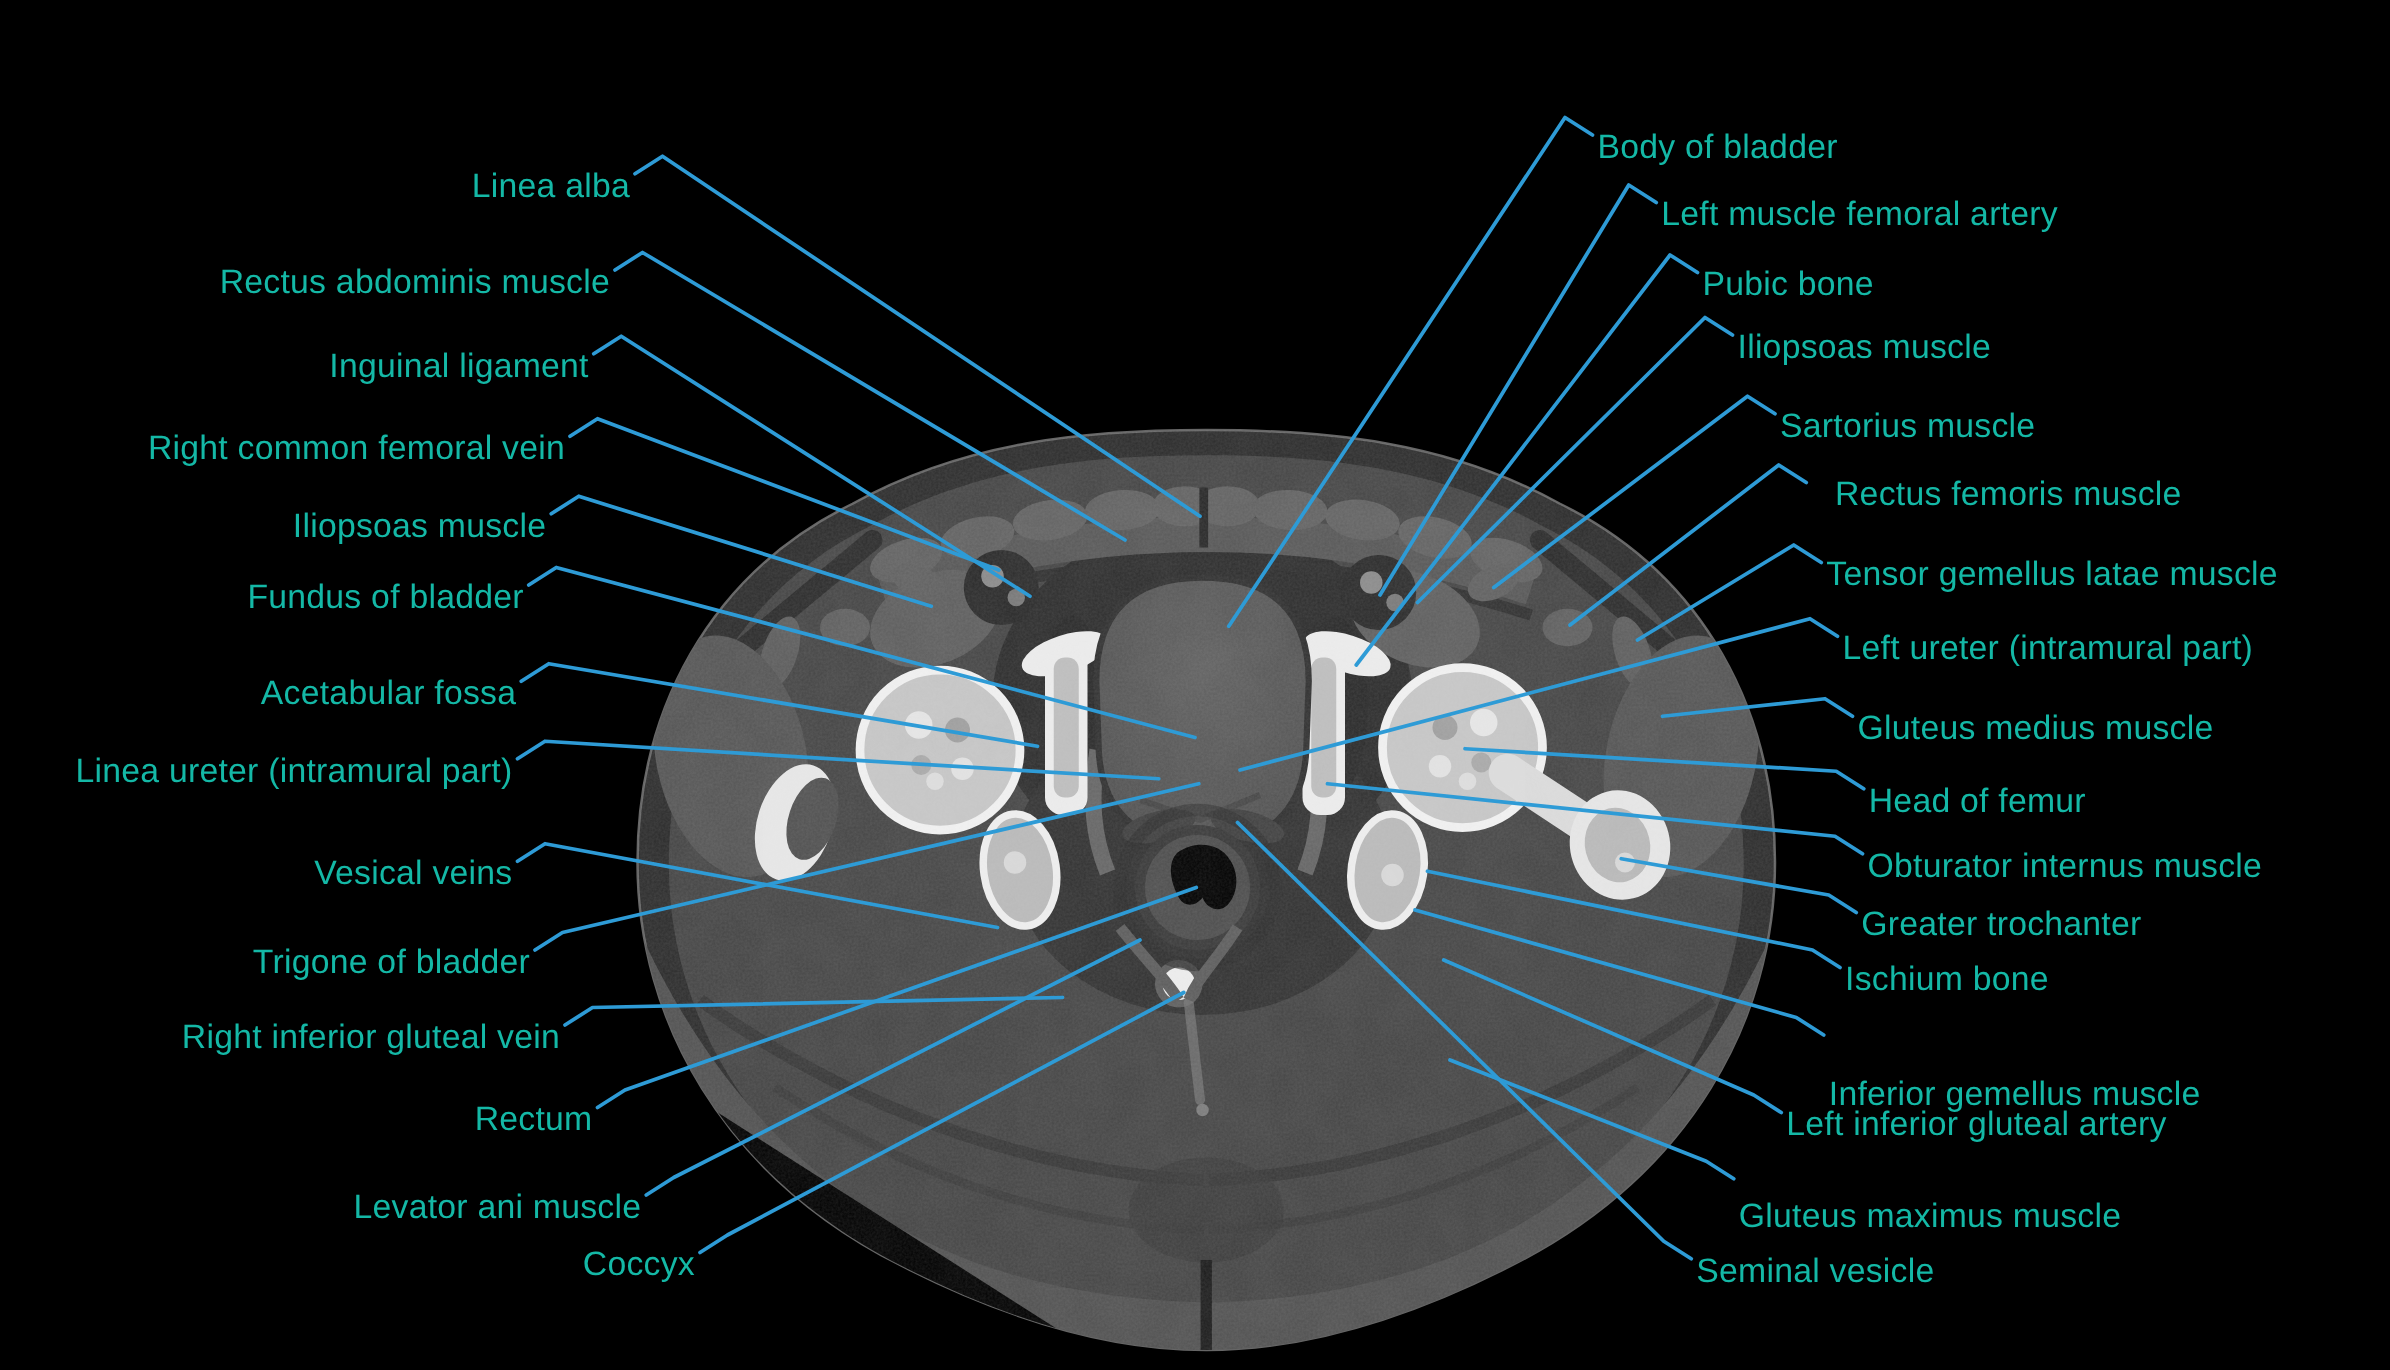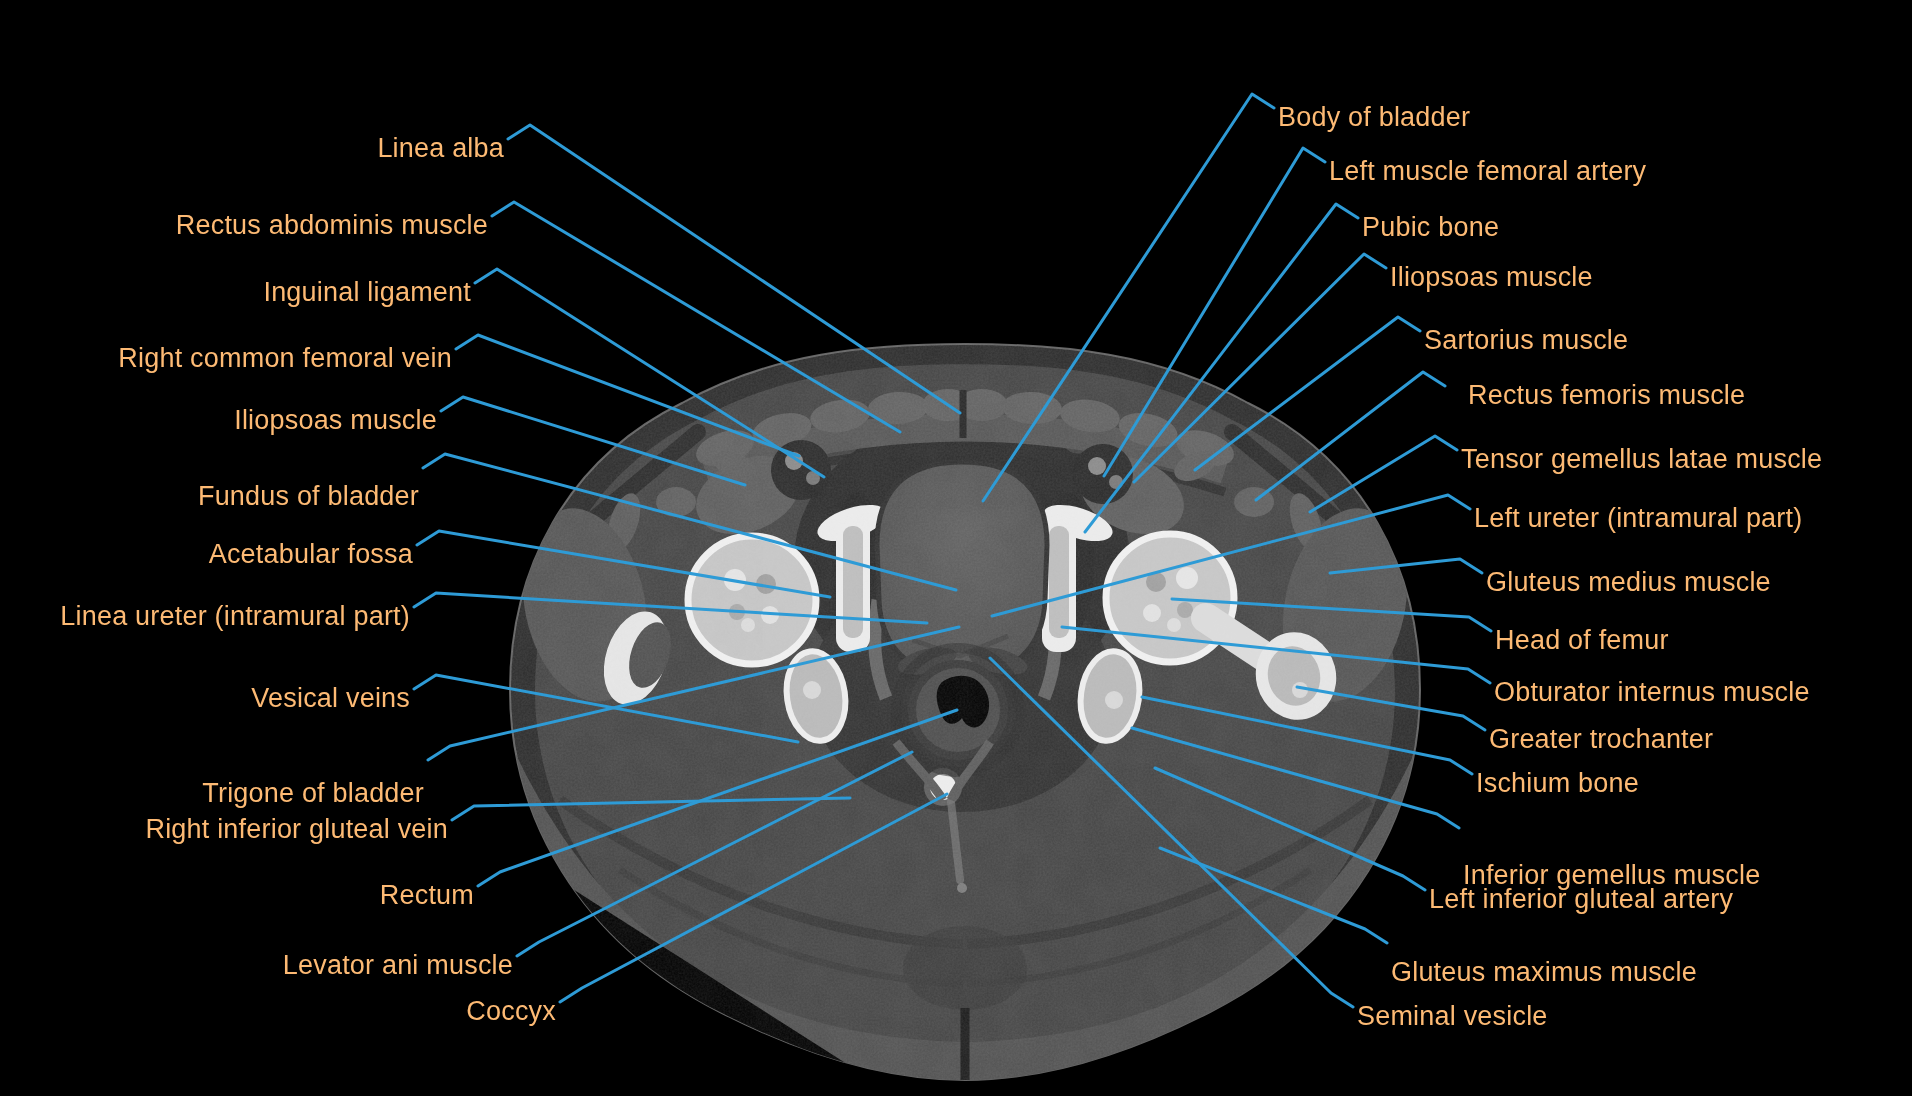--- a/index.html
+++ b/index.html
@@ -1,20 +1,20 @@
 <!DOCTYPE html>
 <html><head>
 <meta charset="utf-8">
 <style>
   html,body{margin:0;padding:0;background:#000;}
   #stage{position:relative;width:1912px;height:1096px;background:#000;overflow:hidden;
          font-family:"Liberation Sans",sans-serif;}
   #ct{position:absolute;left:0;top:0;}
   #leader-svg{position:absolute;left:0;top:0;pointer-events:none;}
-  .label{position:absolute;color:#fdba74;font-size:27px;line-height:1.05;white-space:nowrap;
+  .label{position:absolute;color:#14b8a6;font-size:27px;line-height:1.05;white-space:nowrap;
          letter-spacing:.2px;}
   .label.left{transform:translate(-100%,-52%);}
   .label.right{transform:translate(0,-52%);}
 </style>
 </head>
 <body>
 
 <div id="stage">
 
   <svg id="ct" width="1912" height="1096" viewBox="0 0 1912 1096">
@@ -201,25 +201,25 @@
       <polyline points="1132,728 1437,814 1459,828" fill="none" stroke="#2e9bd6" stroke-width="3" stroke-linejoin="round" stroke-linecap="round"></polyline>
       <polyline points="1155,768 1403,876 1425,890" fill="none" stroke="#2e9bd6" stroke-width="3" stroke-linejoin="round" stroke-linecap="round"></polyline>
       <polyline points="1160,848 1365,929 1387,943" fill="none" stroke="#2e9bd6" stroke-width="3" stroke-linejoin="round" stroke-linecap="round"></polyline>
       <polyline points="990,658 1331,993 1353,1007" fill="none" stroke="#2e9bd6" stroke-width="3" stroke-linejoin="round" stroke-linecap="round"></polyline>
     </svg>
 <div class="label left" style="left: 504px; top: 149px;">Linea alba</div>
     <div class="label left" style="left: 488px; top: 226px;">Rectus abdominis muscle</div>
     <div class="label left" style="left: 471px; top: 293px;">Inguinal ligament</div>
     <div class="label left" style="left: 452px; top: 359px;">Right common femoral vein</div>
     <div class="label left" style="left: 437px; top: 421px;">Iliopsoas muscle</div>
-    <div class="label left" style="left: 419px; top: 478px; margin-top: 19px;">Fundus of bladder</div>
+    <div class="label left" style="left: 419px; top: 478px;">Fundus of bladder</div>
     <div class="label left" style="left: 413px; top: 555px;">Acetabular fossa</div>
     <div class="label left" style="left: 410px; top: 617px;">Linea ureter (intramural part)</div>
     <div class="label left" style="left: 410px; top: 699px;">Vesical veins</div>
-    <div class="label left" style="left: 424px; top: 770px; margin-top: 24px;">Trigone of bladder</div>
+    <div class="label left" style="left: 424px; top: 770px;">Trigone of bladder</div>
     <div class="label left" style="left: 448px; top: 830px;">Right inferior gluteal vein</div>
     <div class="label left" style="left: 474px; top: 896px;">Rectum</div>
     <div class="label left" style="left: 513px; top: 966px;">Levator ani muscle</div>
     <div class="label left" style="left: 556px; top: 1012px;">Coccyx</div>
     <div class="label right" style="left: 1278px; top: 118px;">Body of bladder</div>
     <div class="label right" style="left: 1329px; top: 172px;">Left muscle femoral artery</div>
     <div class="label right" style="left: 1362px; top: 228px;">Pubic bone</div>
     <div class="label right" style="left: 1390px; top: 278px;">Iliopsoas muscle</div>
     <div class="label right" style="left: 1424px; top: 341px;">Sartorius muscle</div>
     <div class="label right" style="left: 1449px; top: 396px; margin-left: 19px;">Rectus femoris muscle</div>

